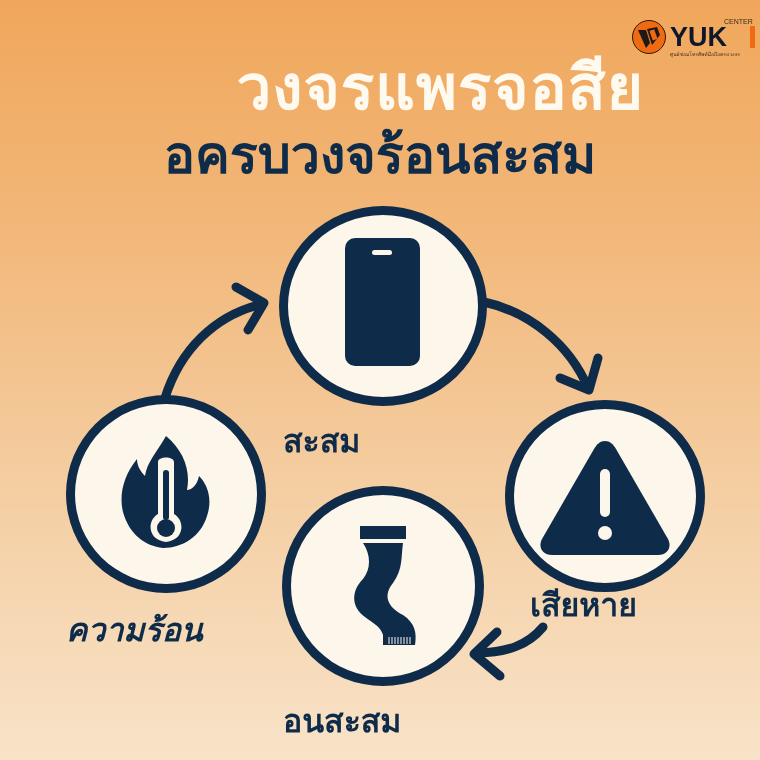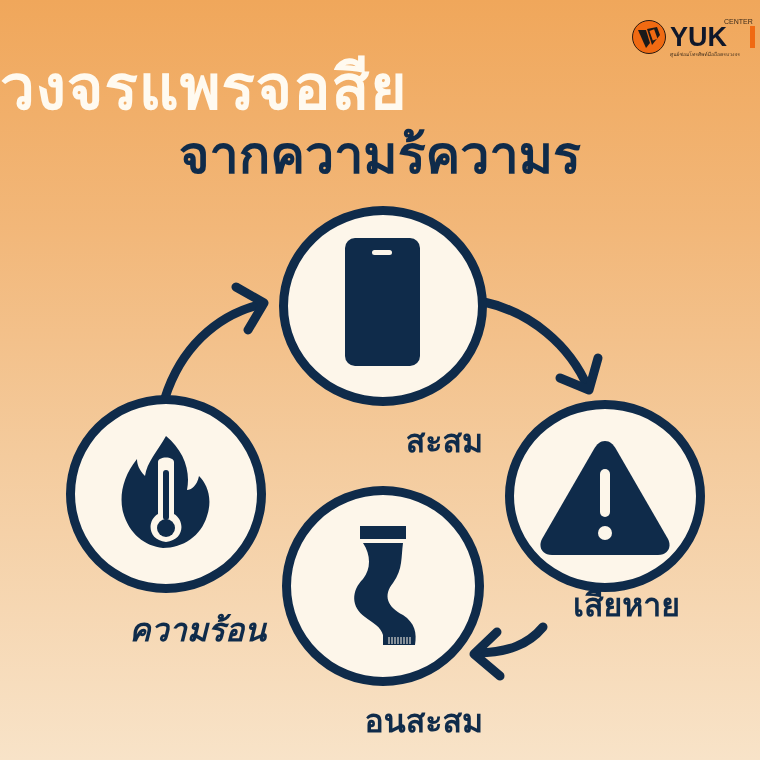--- a/index.html
+++ b/index.html
@@ -2,21 +2,21 @@
 <html><head>
 <meta charset="utf-8">
 <style>
   html, body { margin: 0; padding: 0; }
   body {
     width: 760px; height: 760px; overflow: hidden; position: relative;
     background: linear-gradient(180deg, #f0a75b 0%, #f2b779 30%, #f4cb9d 60%, #f8e3c8 100%);
     font-family: "DejaVu Sans", "Liberation Sans", sans-serif;
   }
   .title-1 {
-    position: absolute; left: 0; width: 644px; top: 48px; text-align: left;
+    position: absolute; left: 0; width: 644px; top: 48px; text-align: right;
     font-size: 62px; font-weight: bold; color: #fffaf0; letter-spacing: 1px;
     line-height: 80px;
   }
   .title-2 {
     position: absolute; left: 0; width: 760px; top: 120px; text-align: center;
     font-size: 52px; font-weight: bold; color: #0f2b4a; line-height: 70px;
   }
   .logo { position: absolute; left: 632px; top: 18px; width: 125px; height: 42px; }
   .logo-mark {
     position: absolute; left: 0; top: 2px; width: 34px; height: 34px; border-radius: 50%;
@@ -32,30 +32,30 @@
     font-family: "Liberation Sans", sans-serif;
   }
   .logo-tag {
     position: absolute; left: 38px; top: 32px; font-size: 5px; color: #3a2a1a; white-space: nowrap;
   }
   .node {
     position: absolute; border-radius: 50%; background: #fdf6ea;
     border: 9px solid #0f2b4a; box-sizing: border-box;
   }
   .label {
-    position: absolute; font-size: 32px; font-weight: bold; color: #0f2b4a; text-align: right;
+    position: absolute; font-size: 32px; font-weight: bold; color: #0f2b4a; text-align: left;
     white-space: nowrap;
   }
   svg.overlay { position: absolute; left: 0; top: 0; }
 </style>
 </head>
 <body>
 
 <div class="title-1">วงจรแพรจอสีย</div>
-<div class="title-2">จากความร้ความร</div>
+<div class="title-2">อครบวงจร้อนสะสม</div>
 
 <div class="logo">
   <div class="logo-mark">
     <svg width="31" height="31" viewBox="0 0 31 31">
       <path d="M5 9 L13 9 L17 22 L13 27 Z" fill="#1a1a1a"></path>
       <path d="M14 8 L24 6 L27 14 L19 24 Z" fill="#1a1a1a"></path>
       <rect x="18" y="9" width="5" height="10" fill="#f06a12" transform="rotate(-20 20 14)"></rect>
     </svg>
   </div>
   <div class="logo-center">CENTER</div>

